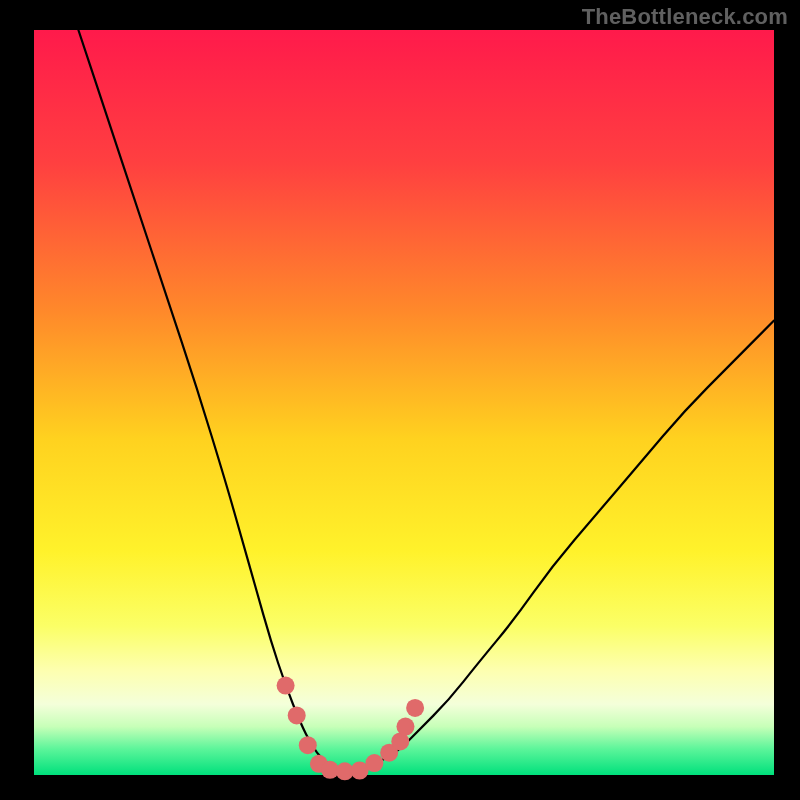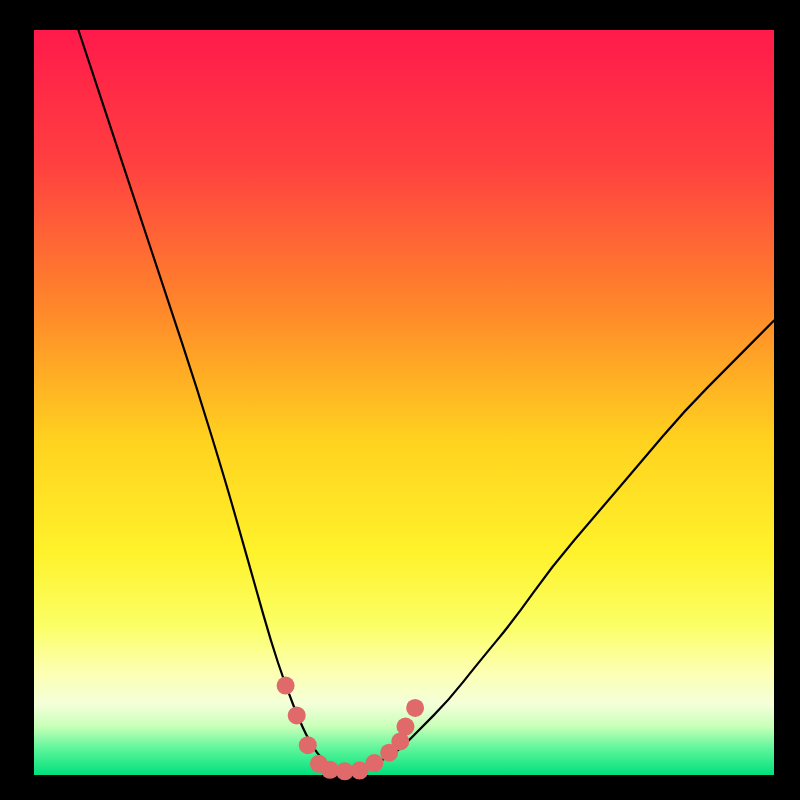--- a/index.html
+++ b/index.html
@@ -65,13 +65,14 @@
         <circle cx="330" cy="769.785" r="9" fill="#e06a6a"></circle>
         <circle cx="344.8" cy="771.275" r="9" fill="#e06a6a"></circle>
         <circle cx="359.6" cy="770.53" r="9" fill="#e06a6a"></circle>
         <circle cx="374.40000000000003" cy="763.08" r="9" fill="#e06a6a"></circle>
         <circle cx="389.2" cy="752.65" r="9" fill="#e06a6a"></circle>
         <circle cx="400.3" cy="741.475" r="9" fill="#e06a6a"></circle>
         <circle cx="405.48" cy="726.575" r="9" fill="#e06a6a"></circle>
         <circle cx="415.1" cy="707.95" r="9" fill="#e06a6a"></circle>
       </g>
   </svg>
+  <div class="watermark">TheBottleneck.com</div>
 </div>
 
 </body></html>

